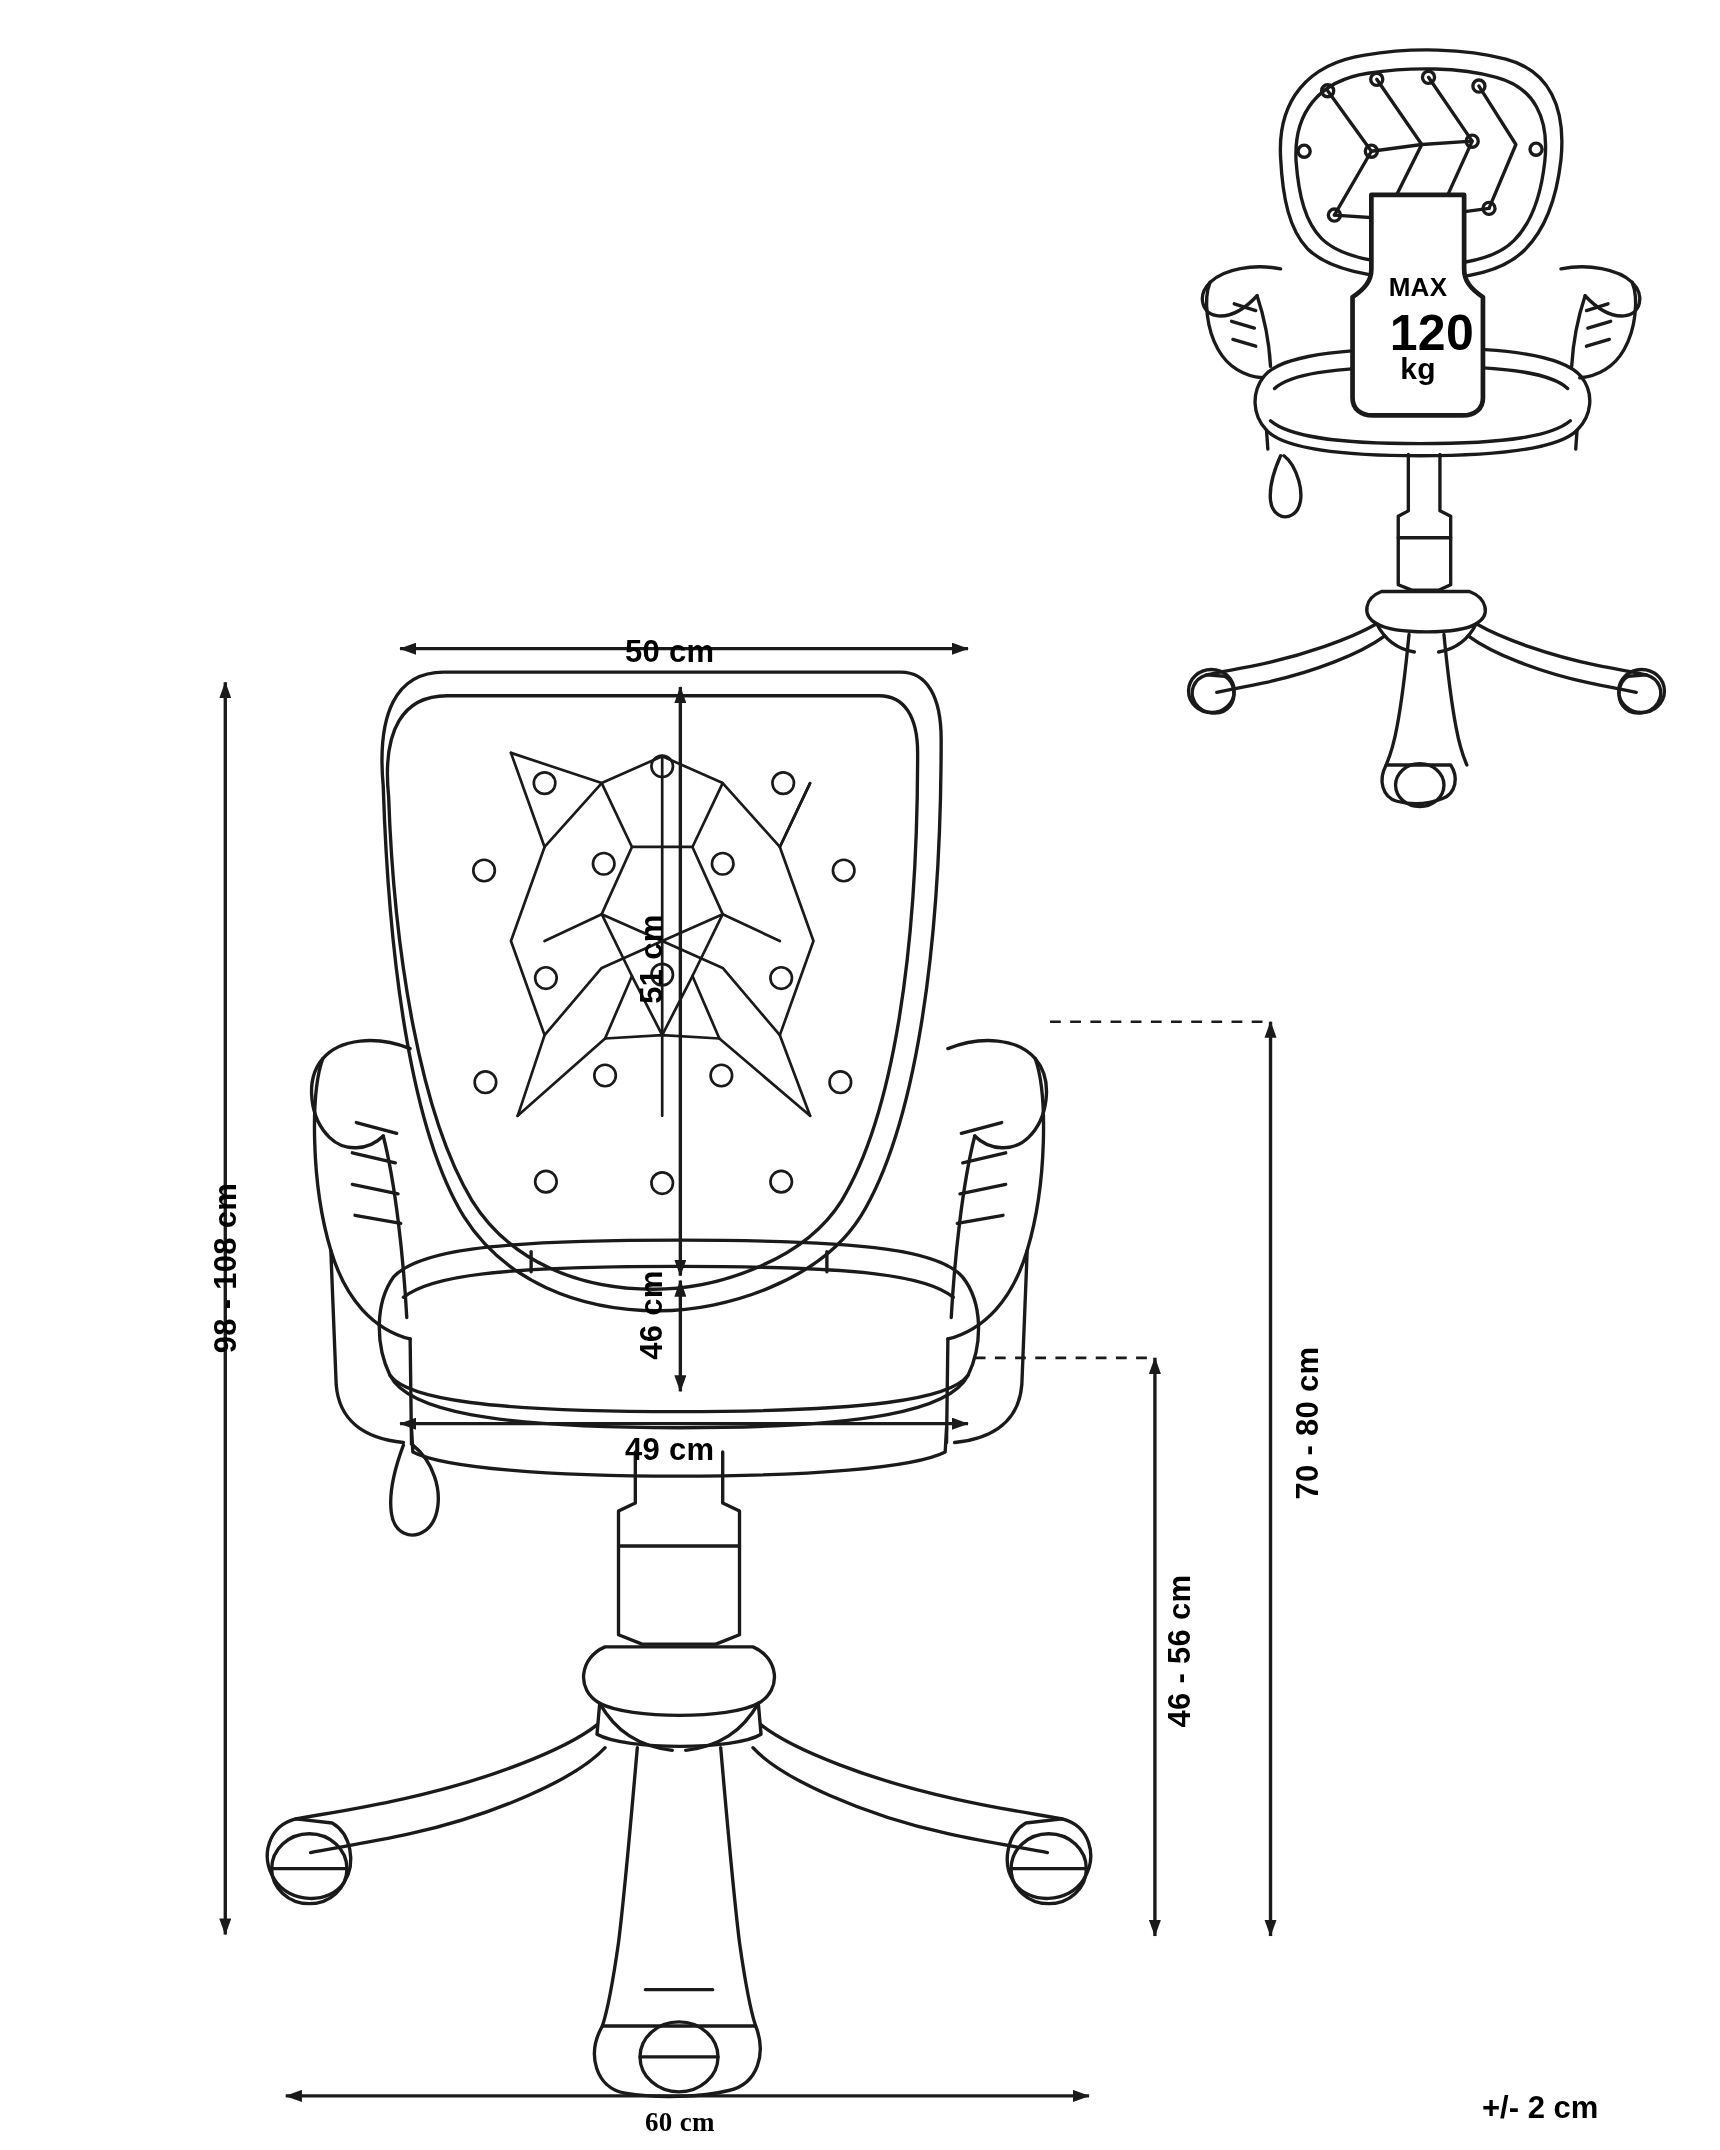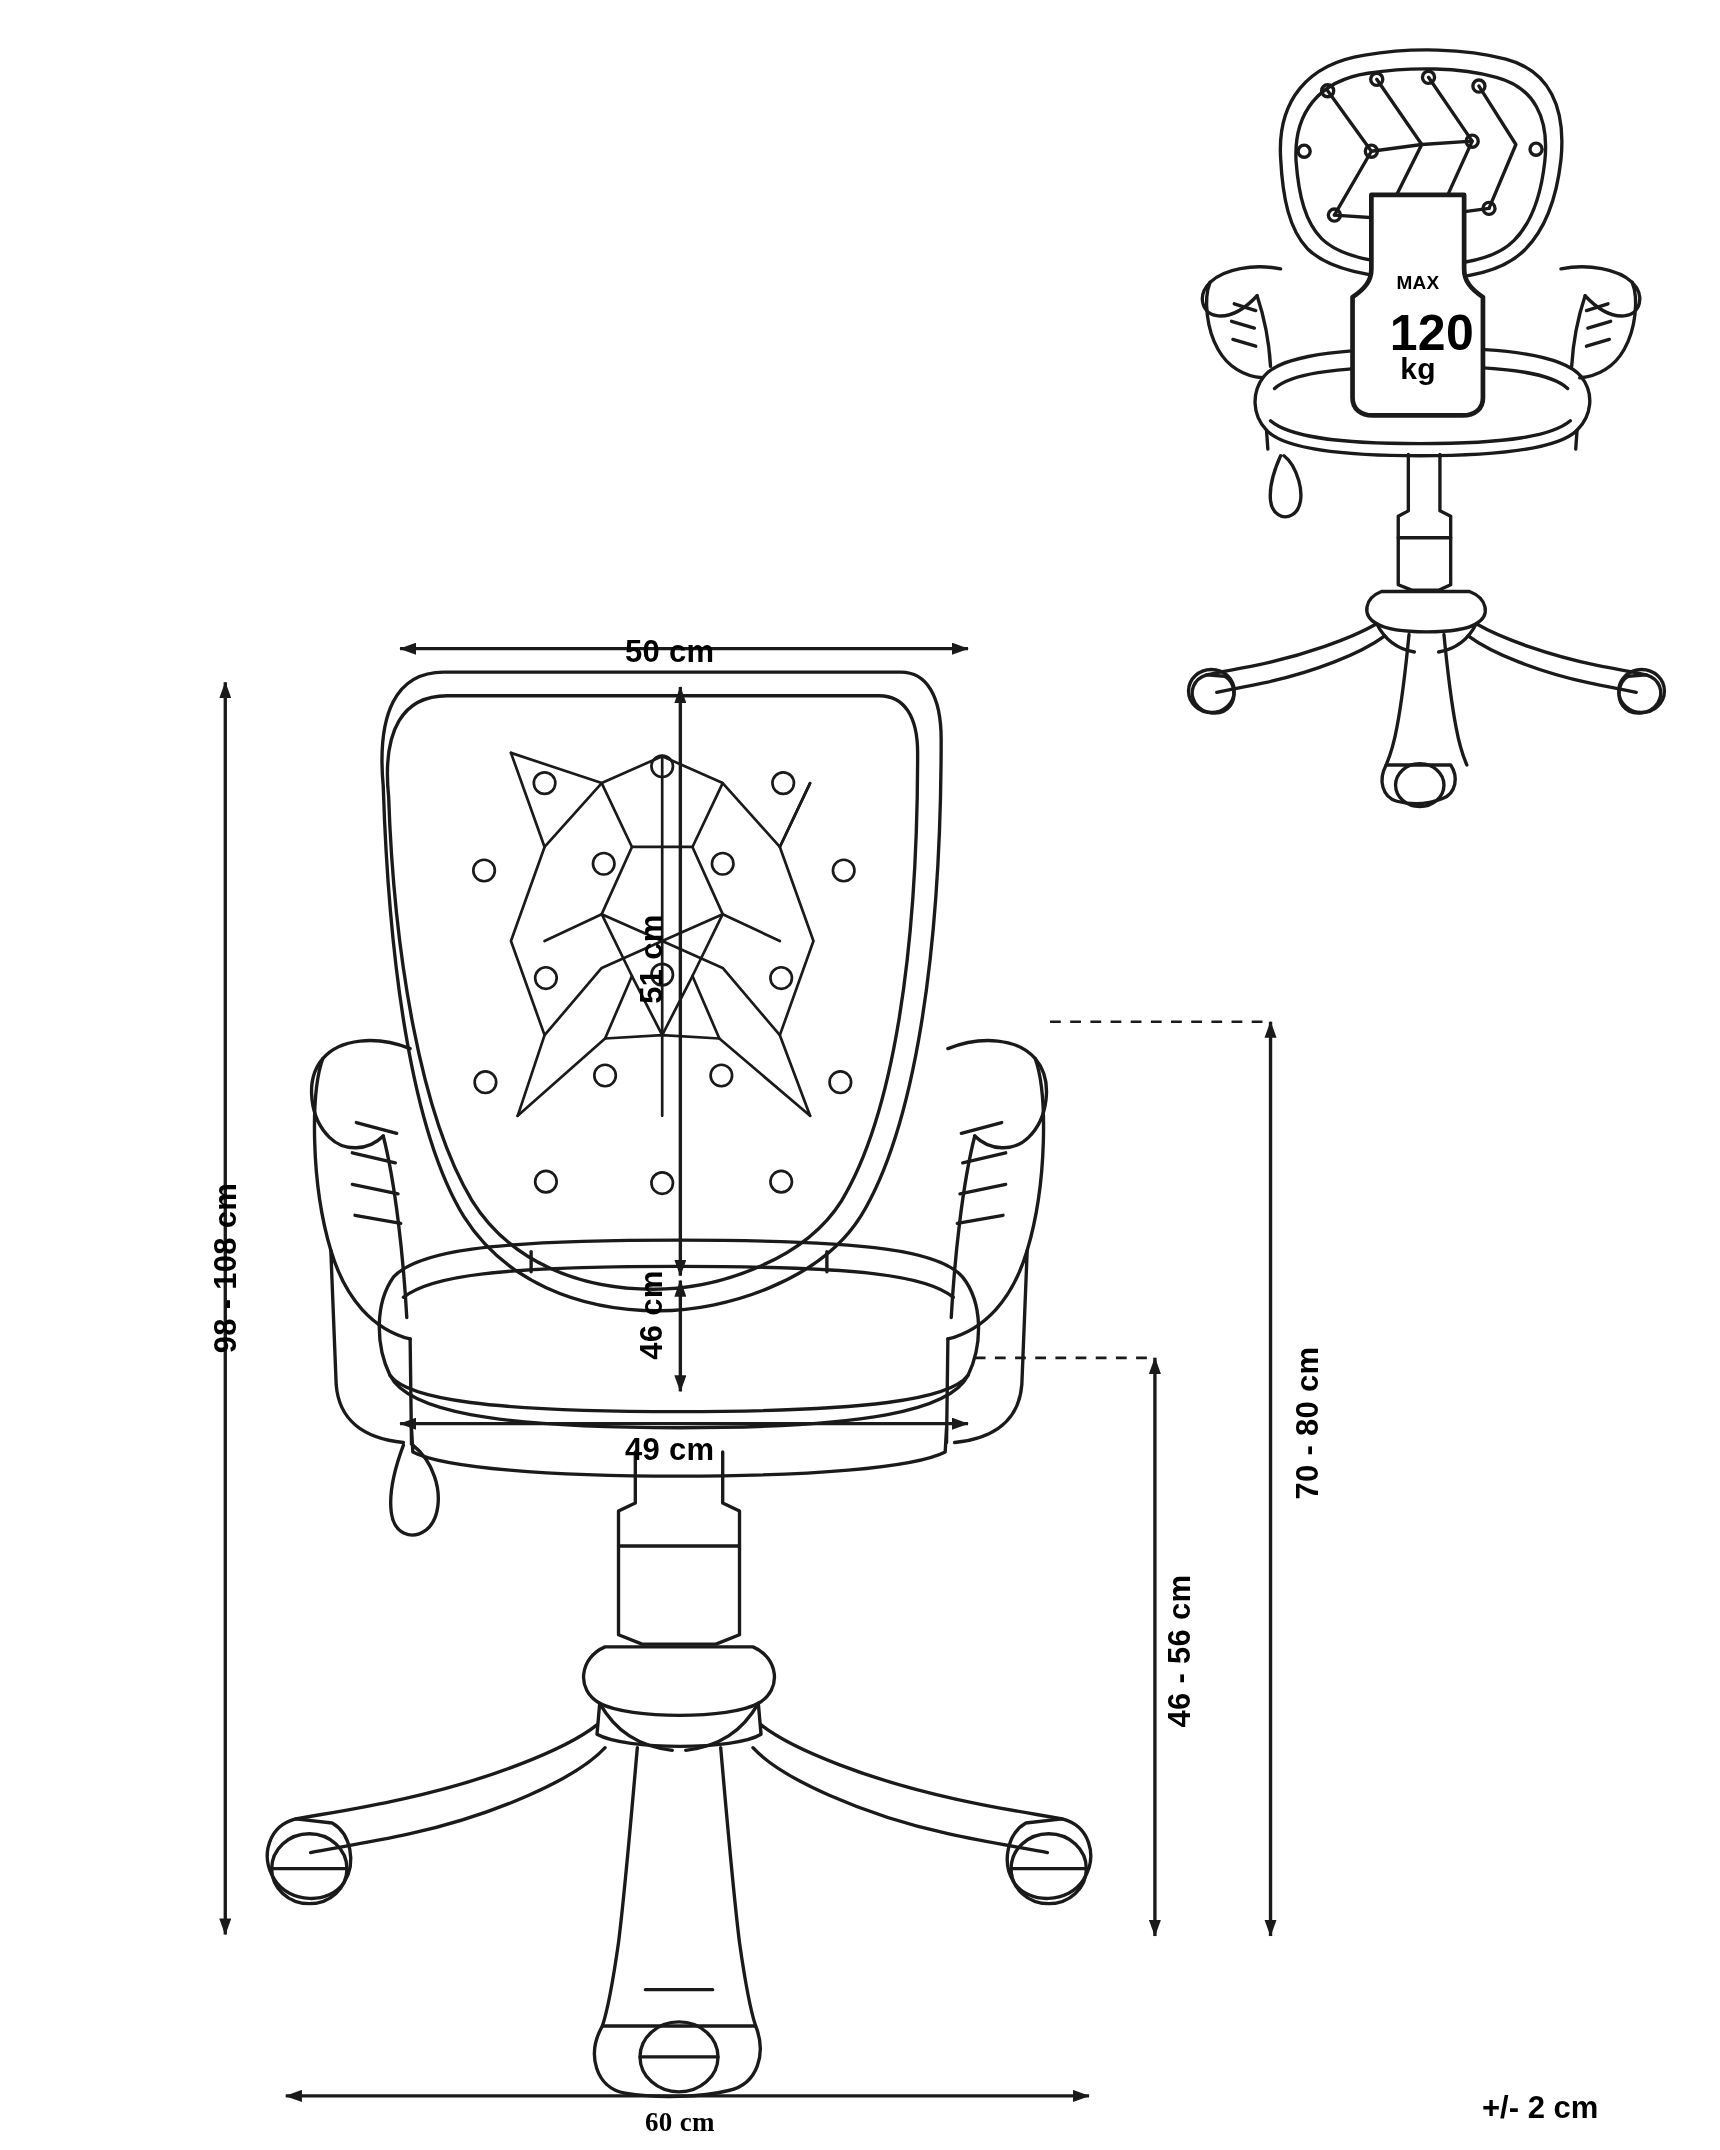--- a/index.html
+++ b/index.html
@@ -268,20 +268,20 @@
   <div class="dim-label rot90" style="left:591px; top:941px; width:121px; text-align:center; font-size:31px;">51 cm</div>
 
   <div class="dim-label rot90" style="left:591px; top:1297px; width:121px; text-align:center; font-size:31px;">46 cm</div>
 
   <div class="dim-label rot90" style="left:81px; top:1250px; width:289px; text-align:center; font-size:31px;">98 - 108 cm</div>
 
   <div class="dim-label rot90" style="left:1035px; top:1633px; width:289px; text-align:center; font-size:31px;">46 - 56 cm</div>
 
   <div class="dim-label rot90" style="left:1163px; top:1405px; width:289px; text-align:center; font-size:31px;">70 - 80 cm</div>
 
-  <div class="dim-label" style="left:1371px; top:272px; width:94px; text-align:center; font-size:19px;">MAX</div>
+  <div class="dim-label" style="left:1371px; top:272px; width:94px; text-align:center; font-size:26px;">MAX</div>
   <div class="dim-label" style="left:1363px; top:304px; width:111px; text-align:right; font-size:50px;">120</div>
   <div class="dim-label" style="left:1371px; top:352px; width:94px; text-align:center; font-size:30px;">kg</div>
 
   <div class="tol" style="left:1482px; top:2050px; font-size:31px;margin-top:40px;">+/- 2 cm</div>
 
 </div>
 
 
 </body></html>

